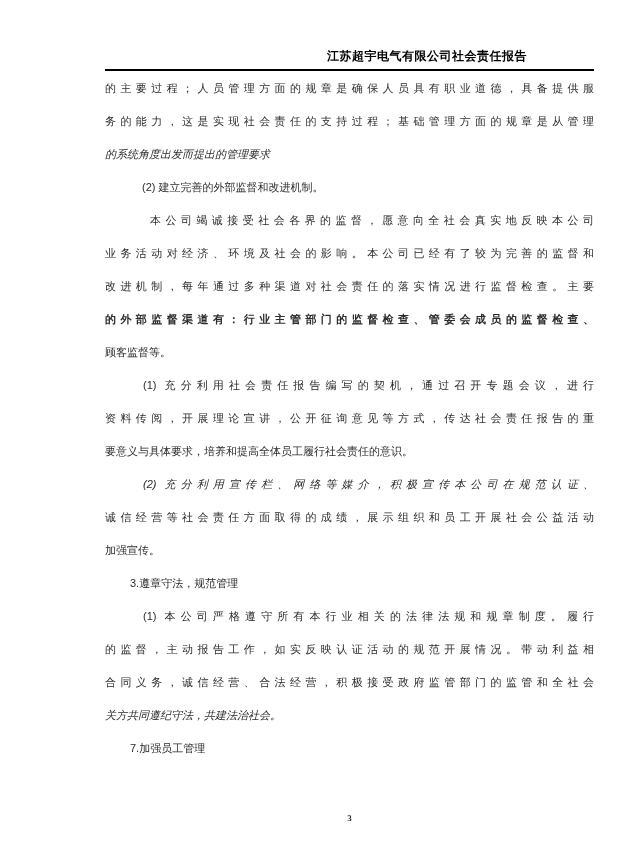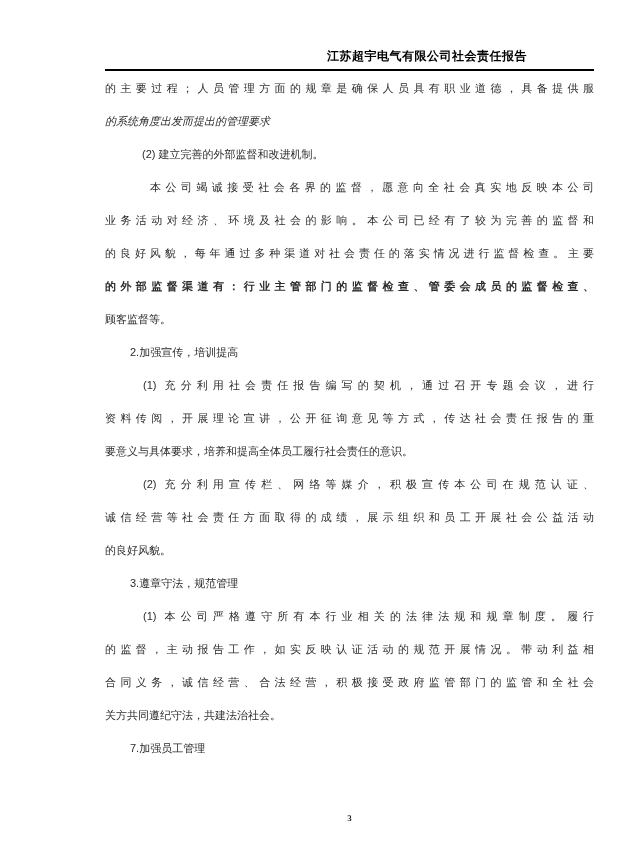--- a/index.html
+++ b/index.html
@@ -79,39 +79,39 @@
 <div class="page">
 
   <div class="header">
     <span>江苏超宇电气有限公司社会责任报告</span>
   </div>
 
   <div class="header-rule"></div>
 
   <div class="body-block">
       <div class="line fill" style="padding-left: 0px;">的主要过程；人员管理方面的规章是确保人员具有职业道德，具备提供服</div>
+      <div class="line fill" style="padding-left: 0px;">务的能力，这是实现社会责任的支持过程；基础管理方面的规章是从管理</div>
       <div class="line" style="padding-left: 0px; font-style: italic;">的系统角度出发而提出的管理要求</div>
       <div class="line" style="padding-left: 37px;">(2) 建立完善的外部监督和改进机制。</div>
       <div class="line fill" style="padding-left: 45px;">本公司竭诚接受社会各界的监督，愿意向全社会真实地反映本公司</div>
       <div class="line fill" style="padding-left: 0px;">业务活动对经济、环境及社会的影响。本公司已经有了较为完善的监督和</div>
-      <div class="line fill" style="padding-left: 0px;">的良好风貌，每年通过多种渠道对社会责任的落实情况进行监督检查。主要</div>
+      <div class="line fill" style="padding-left: 0px;">改进机制，每年通过多种渠道对社会责任的落实情况进行监督检查。主要</div>
       <div class="line fill" style="padding-left: 0px; font-weight: bold;">的外部监督渠道有：行业主管部门的监督检查、管委会成员的监督检查、</div>
       <div class="line" style="padding-left: 0px;">顾客监督等。</div>
-      <div class="line" style="padding-left: 25px;">2.加强宣传，培训提高</div>
       <div class="line fill" style="padding-left: 38px;">(1) 充分利用社会责任报告编写的契机，通过召开专题会议，进行</div>
       <div class="line fill" style="padding-left: 0px;">资料传阅，开展理论宣讲，公开征询意见等方式，传达社会责任报告的重</div>
       <div class="line" style="padding-left: 0px;">要意义与具体要求，培养和提高全体员工履行社会责任的意识。</div>
-      <div class="line fill" style="padding-left: 38px;">(2) 充分利用宣传栏、网络等媒介，积极宣传本公司在规范认证、</div>
+      <div class="line fill" style="padding-left: 38px; font-style: italic;">(2) 充分利用宣传栏、网络等媒介，积极宣传本公司在规范认证、</div>
       <div class="line fill" style="padding-left: 0px;">诚信经营等社会责任方面取得的成绩，展示组织和员工开展社会公益活动</div>
-      <div class="line" style="padding-left: 0px;">的良好风貌。</div>
+      <div class="line" style="padding-left: 0px;">加强宣传。</div>
       <div class="line" style="padding-left: 25px;">3.遵章守法，规范管理</div>
       <div class="line fill" style="padding-left: 38px;">(1) 本公司严格遵守所有本行业相关的法律法规和规章制度。履行</div>
       <div class="line fill" style="padding-left: 0px;">的监督，主动报告工作，如实反映认证活动的规范开展情况。带动利益相</div>
       <div class="line fill" style="padding-left: 0px;">合同义务，诚信经营、合法经营，积极接受政府监管部门的监管和全社会</div>
-      <div class="line" style="padding-left: 0px;">关方共同遵纪守法，共建法治社会。</div>
+      <div class="line" style="padding-left: 0px; font-style: italic;">关方共同遵纪守法，共建法治社会。</div>
       <div class="line" style="padding-left: 25px;">7.加强员工管理</div>
     </div>
 
   <div class="footer">
     <span>3</span>
   </div>
 
 </div>
 
 </body></html>

